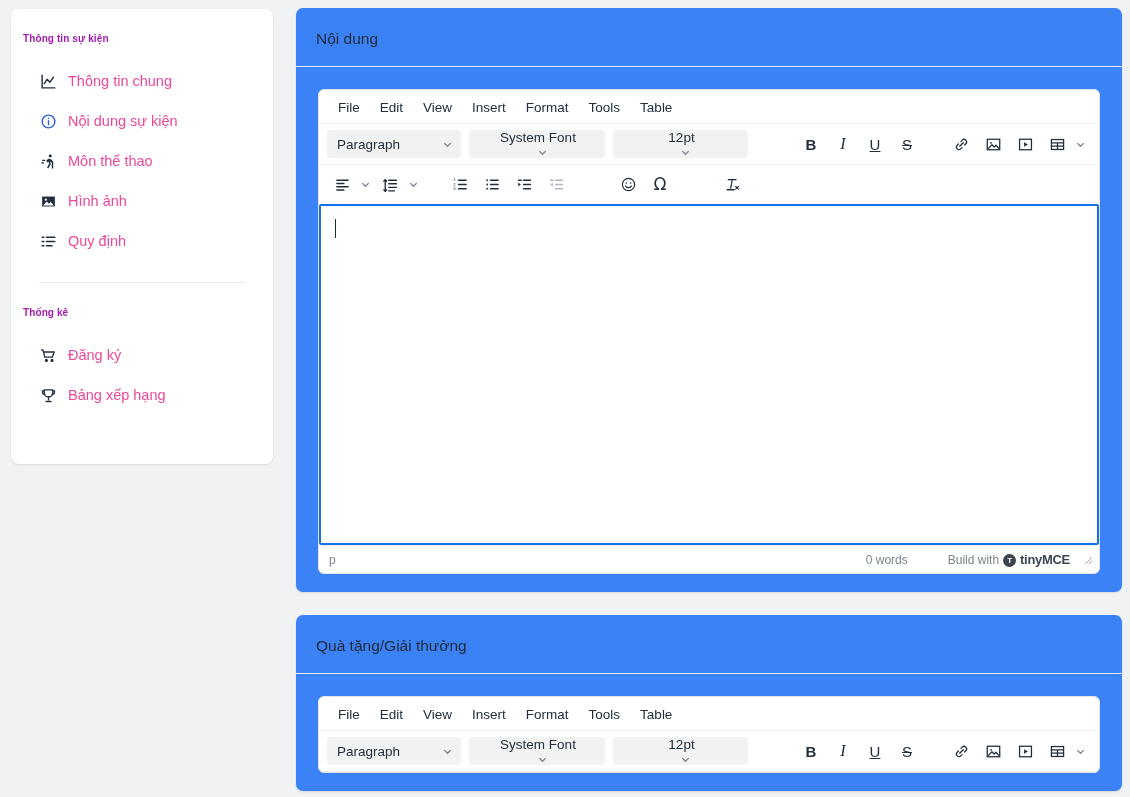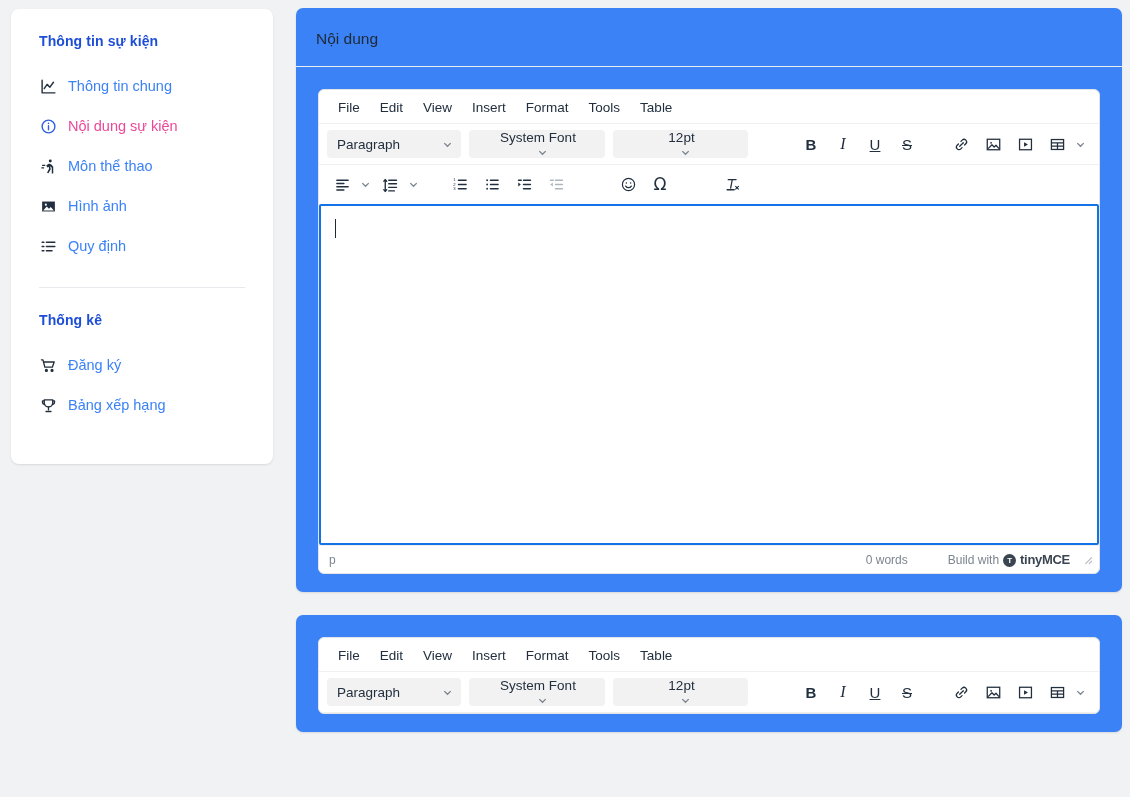--- a/index.html
+++ b/index.html
@@ -16,27 +16,27 @@
   
   .sidebar {
     position: absolute; left: 11px; top: 9px;
     width: 262px; height: 455px;
     background: #ffffff;
     border-radius: 8px;
     box-shadow: 0 1px 2px rgba(16,24,40,0.06), 0 1px 3px rgba(16,24,40,0.05);
     padding: 24px 0 18px 0;
   }
   .side-title {
-    font-size: 14px; font-weight: 600; color: #1d4ed8;
-    padding: 0 0 0 28px; margin-bottom: 17px; letter-spacing: .1px;
+    font-size: 10px; font-weight: 600; color: #a21caf;
+    padding: 0 0 0 12px; margin-bottom: 17px; letter-spacing: .1px;
   }
   .side-item {
     display: flex; align-items: center; gap: 11px;
     padding: 0 16px 0 28px; height: 40px;
-    font-size: 14.5px; color: #3b82f6; cursor: pointer;
+    font-size: 14.5px; color: #ec4899; cursor: pointer;
   }
   .side-item.active { color: #ec4899; }
   .side-item .ico {
     width: 18px; height: 18px; flex: 0 0 18px;
     display: inline-flex; align-items: center; justify-content: center;
   }
   .side-item .ico svg { display: block; }
   .side-label { line-height: 1; }
   .divider {
     height: 1px; background: #e7e9ec; margin: 21px 28px 0 28px;
@@ -427,20 +427,21 @@
                   </svg>
               </span>
             </span>
           </div>
 
         </div>
       </div>
     </section>
 
     <section class="card">
+      <div class="card-header">Quà tặng/Giải thưởng</div>
       <div class="card-body">
         <div class="mce">
 
           <div class="mce-menubar">
             <div class="mce-menu-item">File</div>
             <div class="mce-menu-item">Edit</div>
             <div class="mce-menu-item">View</div>
             <div class="mce-menu-item">Insert</div>
             <div class="mce-menu-item">Format</div>
             <div class="mce-menu-item">Tools</div>

